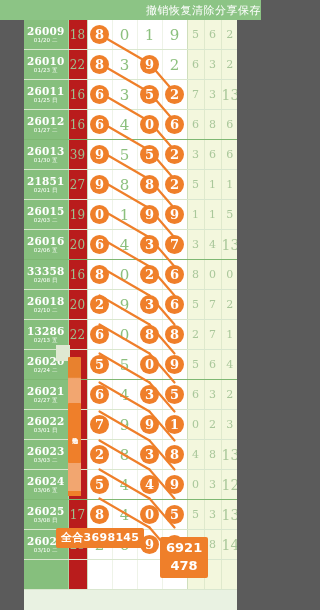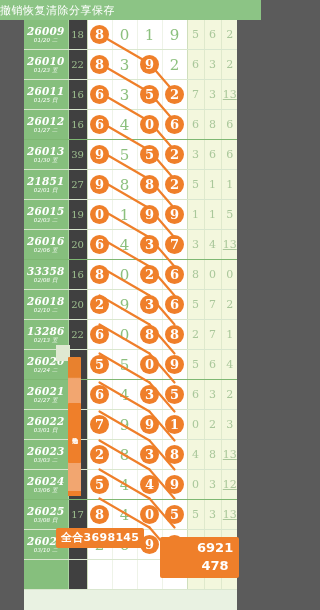--- a/index.html
+++ b/index.html
@@ -8,21 +8,21 @@
     background:#5b5b5b;
     font-family:"Liberation Sans","DejaVu Sans",sans-serif;
     -webkit-font-smoothing:none;
   }
   #app{position:relative;width:261px;height:610px;overflow:hidden;background:#5b5b5b;}
 
   
   .toolbar{
     position:absolute;left:0;top:0;width:261px;height:20px;
     background:#8cc485;
-    display:flex;align-items:center;justify-content:flex-start;
+    display:flex;align-items:center;justify-content:flex-end;
     z-index:40;
   }
   .toolbar .tb{
     color:#ffffff;font-size:11px;letter-spacing:.5px;
     font-family:"DejaVu Sans",sans-serif;
     cursor:pointer;user-select:none;
   }
 
   
   .board{
@@ -45,40 +45,39 @@
   col.c-issue{width:44px;}
   col.c-sum{width:19px;}
   col.c-d{width:25px;}
   col.c-s{width:17px;}
 
   td.issue{
     background:#86bf7d;color:#ffffff;
     border-right:1px solid #a8d39f;
     border-bottom:1px solid #9ccb93;
     line-height:1.05;
-    font-style:italic;
   }
   td.issue .no{font-size:10.5px;font-weight:bold;display:block;letter-spacing:.2px;}
   td.issue .dt{font-size:5.5px;display:block;margin-top:1px;letter-spacing:.1px;
                font-family:"DejaVu Sans",sans-serif;}
 
   td.sum{
-    background:#404040;color:#9ec08f;font-size:10px;
+    background:#b91c1c;color:#9ec08f;font-size:12px;
     border-right:1px solid #cfdfbc;
   }
   td.dig{
     background:#ffffff;color:#8cc07e;font-size:15px;position:relative;
     border-right:1px solid #eef3e8;
   }
   td.dig.last{border-right:1px solid #cfdfbc;}
   td.stat{
     background:#f3f7dd;color:#a9c79a;font-size:11px;
     border-right:1px solid #dfe9cc;
   }
-  td.stat.wide{font-size:11px;text-decoration:underline;}
+  td.stat.wide{font-size:14px;}
   td.stat.end{border-right:none;}
 
   tr.sep td{border-bottom:1.5px solid #7fb873;}
 
   
   .ball{
     position:absolute;left:50%;top:50%;
     width:19px;height:19px;margin-left:-9.5px;margin-top:-9.5px;
     border-radius:50%;
     background:#ef7f2a;color:#ffffff;
@@ -138,21 +137,21 @@
     text-align:center;
   }
   .resbox{
     position:absolute;left:160px;top:537px;
     background:#ef7f2a;color:#ffffff;
     font-size:13px;font-weight:bold;
     padding:2px 6px 4px 6px;border-radius:2px;
     text-align:center;line-height:1.35;z-index:30;
     font-family:"DejaVu Sans",sans-serif;
   }
-  .resbox div{display:block;margin-left:31px;}
+  .resbox div{display:block;}
 </style>
 </head>
 <body>
 
 <div id="app">
 
   <div class="toolbar" id="toolbar">
       <div class="tb">撤销</div>
       <div class="tb">恢复</div>
       <div class="tb">清除</div>

